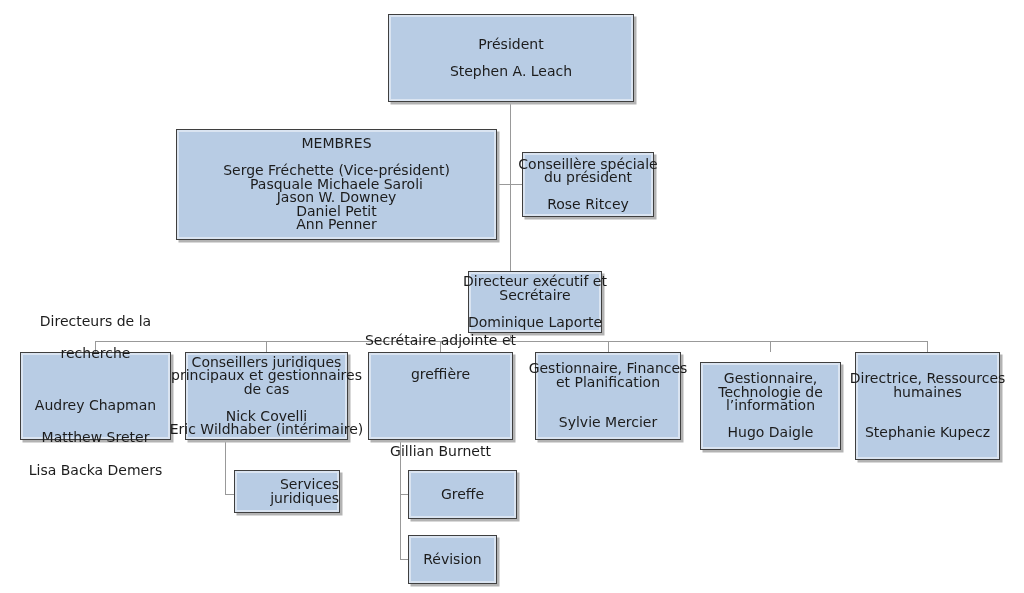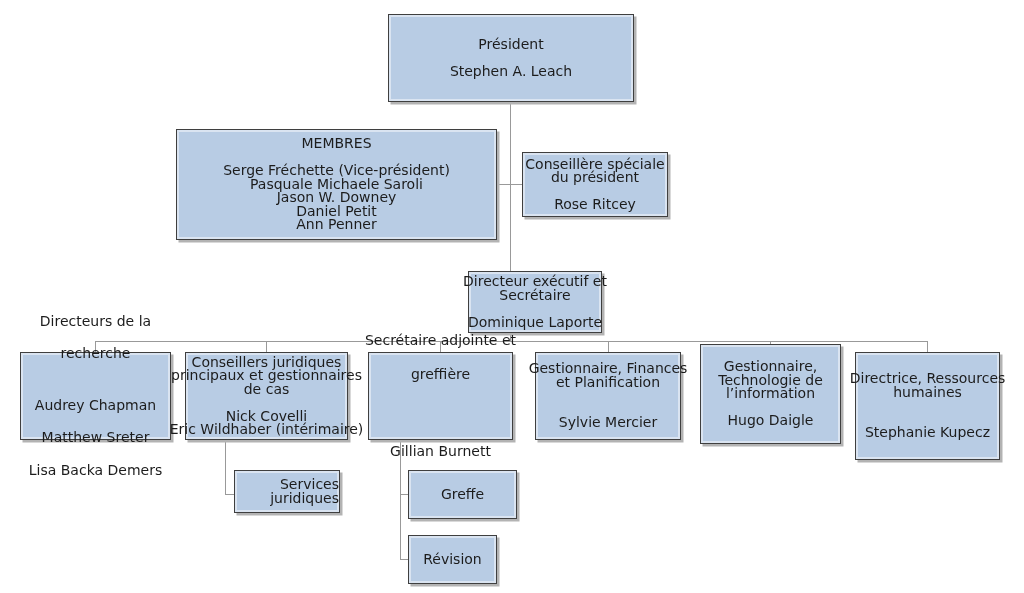--- a/index.html
+++ b/index.html
@@ -71,21 +71,21 @@
       </div>
       <div class="box" style="left: 176px; top: 129px; width: 321px; height: 111px;">
         <div class="line">MEMBRES</div>
         <div class="line"></div>
         <div class="line">Serge Fréchette (Vice-président)</div>
         <div class="line">Pasquale Michaele Saroli</div>
         <div class="line">Jason W. Downey</div>
         <div class="line">Daniel Petit</div>
         <div class="line">Ann Penner</div>
       </div>
-      <div class="box" style="left: 522px; top: 152px; width: 146px; height: 65px;">
+      <div class="box" style="left: 522px; top: 152px; width: 132px; height: 65px;">
         <div class="line">Conseillère spéciale</div>
         <div class="line">du président</div>
         <div class="line"></div>
         <div class="line">Rose Ritcey</div>
       </div>
       <div class="box" style="left: 422px; top: 271px; width: 134px; height: 62px; margin-left: 46px;">
         <div class="line">Directeur exécutif et</div>
         <div class="line">Secrétaire</div>
         <div class="line"></div>
         <div class="line">Dominique Laporte</div>
@@ -113,21 +113,21 @@
         <div class="line"></div>
         <div class="line">Gillian Burnett</div>
       </div>
       <div class="box" style="left: 535px; top: 352px; width: 146px; height: 88px;">
         <div class="line">Gestionnaire, Finances</div>
         <div class="line">et Planification</div>
         <div class="line"></div>
         <div class="line"></div>
         <div class="line">Sylvie Mercier</div>
       </div>
-      <div class="box" style="left: 700px; top: 344px; width: 141px; height: 100px;">
+      <div class="box" style="left: 700px; top: 362px; width: 141px; height: 88px;">
         <div class="line">Gestionnaire,</div>
         <div class="line">Technologie de</div>
         <div class="line">l’information</div>
         <div class="line"></div>
         <div class="line">Hugo Daigle</div>
       </div>
       <div class="box" style="left: 855px; top: 352px; width: 145px; height: 108px;">
         <div class="line">Directrice, Ressources</div>
         <div class="line">humaines</div>
         <div class="line"></div>

